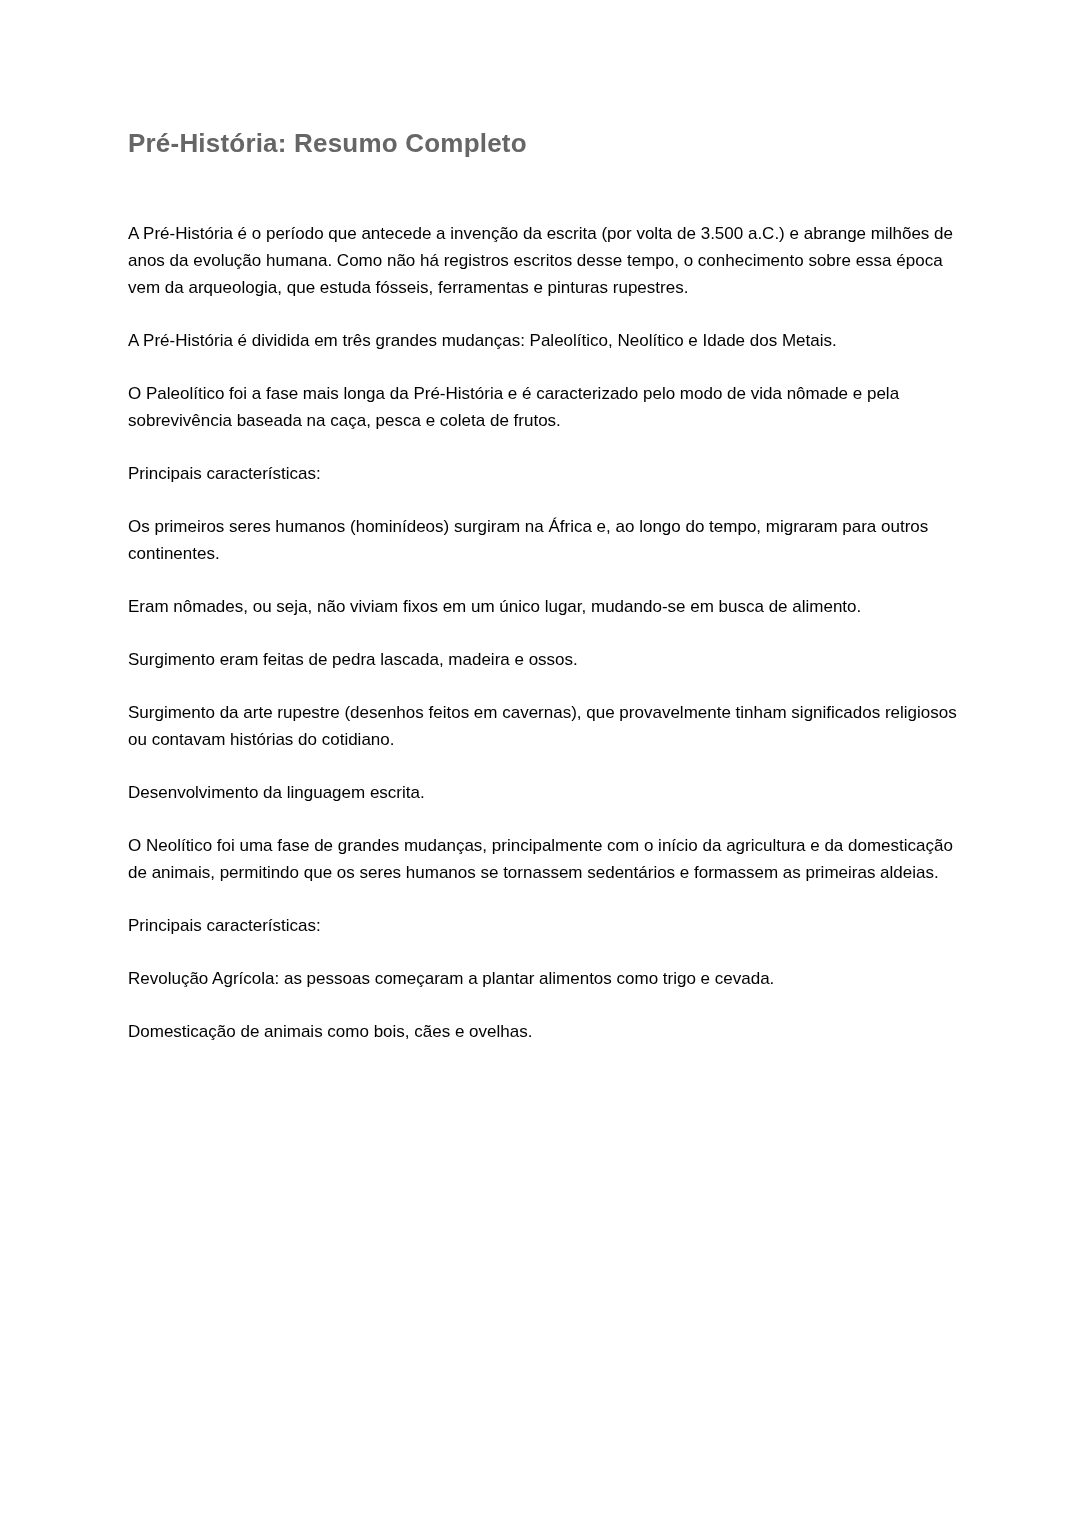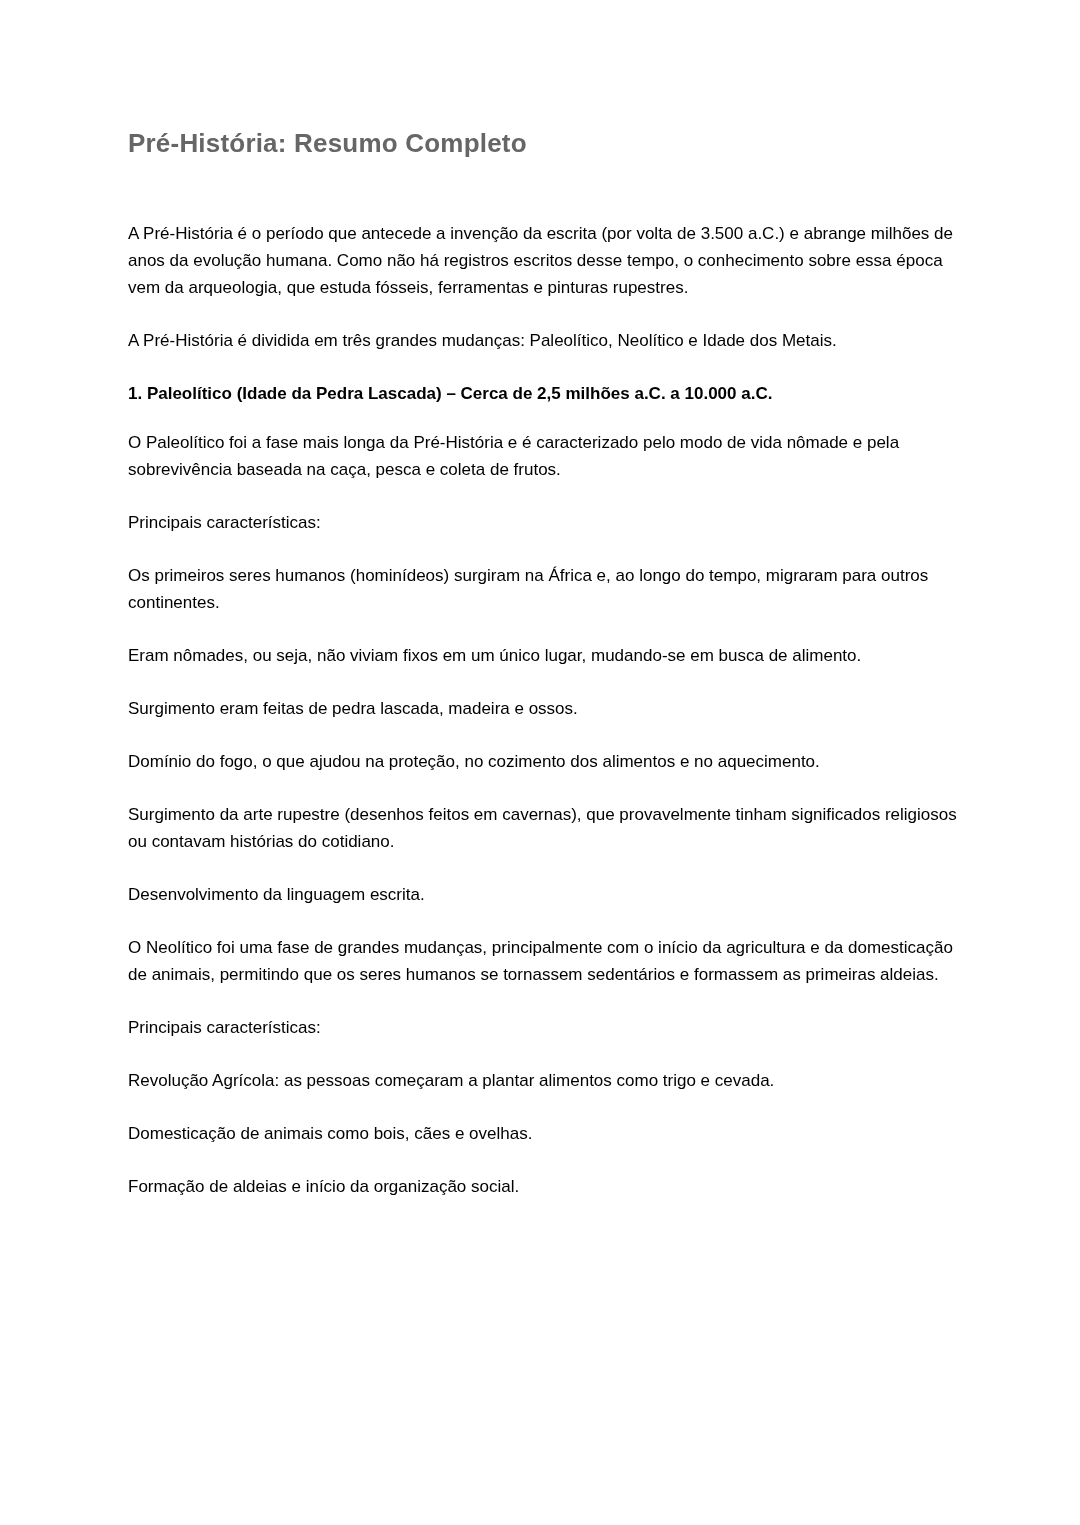--- a/index.html
+++ b/index.html
@@ -47,28 +47,25 @@
   }
 </style>
 </head>
 <body>
 
 <div class="page">
   <h1 class="doc-title">Pré-História: Resumo Completo</h1>
   <div class="doc-content" id="doc-content">
       <div class="para">A Pré-História é o período que antecede a invenção da escrita (por volta de 3.500 a.C.) e abrange milhões de anos da evolução humana. Como não há registros escritos desse tempo, o conhecimento sobre essa época vem da arqueologia, que estuda fósseis, ferramentas e pinturas rupestres.</div>
       <div class="para">A Pré-História é dividida em três grandes mudanças: Paleolítico, Neolítico e Idade dos Metais.</div>
-      <div class="heading">1. Paleolítico (Idade da Pedra Lascada) – Cerca de 2,5 milhões a.C. a 10.000 a.C.</div>
       <div class="para">O Paleolítico foi a fase mais longa da Pré-História e é caracterizado pelo modo de vida nômade e pela sobrevivência baseada na caça, pesca e coleta de frutos.</div>
       <div class="para">Principais características:</div>
       <div class="para">Os primeiros seres humanos (hominídeos) surgiram na África e, ao longo do tempo, migraram para outros continentes.</div>
       <div class="para">Eram nômades, ou seja, não viviam fixos em um único lugar, mudando-se em busca de alimento.</div>
       <div class="para">Surgimento eram feitas de pedra lascada, madeira e ossos.</div>
-      <div class="para">Domínio do fogo, o que ajudou na proteção, no cozimento dos alimentos e no aquecimento.</div>
       <div class="para">Surgimento da arte rupestre (desenhos feitos em cavernas), que provavelmente tinham significados religiosos ou contavam histórias do cotidiano.</div>
       <div class="para">Desenvolvimento da linguagem escrita.</div>
       <div class="para">O Neolítico foi uma fase de grandes mudanças, principalmente com o início da agricultura e da domesticação de animais, permitindo que os seres humanos se tornassem sedentários e formassem as primeiras aldeias.</div>
       <div class="para">Principais características:</div>
       <div class="para">Revolução Agrícola: as pessoas começaram a plantar alimentos como trigo e cevada.</div>
       <div class="para">Domesticação de animais como bois, cães e ovelhas.</div>
-      <div class="para">Formação de aldeias e início da organização social.</div>
     </div>
 </div>
 
 </body></html>

